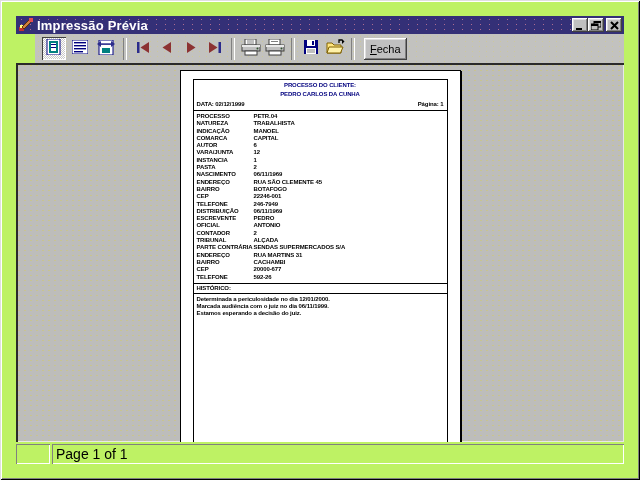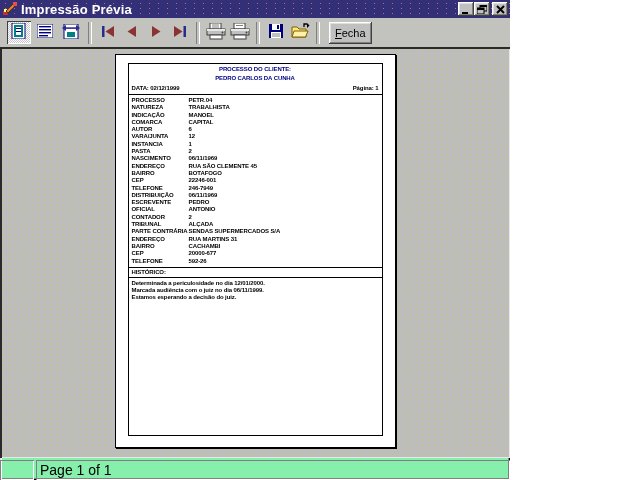--- a/index.html
+++ b/index.html
@@ -1,41 +1,41 @@
 <!DOCTYPE html>
 <html><head>
 <meta charset="utf-8">
 <style>
   html,body{margin:0;padding:0;}
   body{width:640px;height:480px;overflow:hidden;font-family:"Liberation Sans",sans-serif;
        -webkit-font-smoothing:none;}
-  .window{position:relative;width:510px;height:480px;background:#86efac;
+  .window{position:relative;width:640px;height:480px;background:#bef264;
     box-shadow:inset 1px 1px 0 #dfdfdf, inset -1px -1px 0 #000,
                inset 2px 2px 0 #fff, inset -2px -2px 0 #808080;
-    display:flex;flex-direction:column;box-sizing:border-box;padding:0;}
+    display:flex;flex-direction:column;box-sizing:border-box;padding:16px;}
   .dither-gray{background-color:#c2c2bf;
     background-image:radial-gradient(rgba(214,206,110,.45) .6px, transparent .8px);
     background-size:7px 5px;}
   
   .titlebar{height:18px;flex:0 0 18px;display:flex;align-items:center;padding:0 2px;
     background-color:#343077;
     background-image:radial-gradient(rgba(196,120,150,.85) .6px, transparent .8px),
                      radial-gradient(rgba(110,100,190,.8) .6px, transparent .8px);
     background-size:9px 5px,7px 4px;background-position:1px 1px,4px 3px;}
   .app-icon{width:16px;height:16px;margin-right:3px;display:inline-block;}
   .titlebar .title{color:#fff;font-weight:bold;font-size:13px;letter-spacing:.2px;
     flex:1;white-space:nowrap;}
   .winbtns{display:flex;align-items:center;gap:0;}
   .wbtn{width:16px;height:14px;background:#c0c0c0;border:0;padding:0;margin:0;
     box-shadow:inset -1px -1px 0 #404040, inset 1px 1px 0 #fff,
                inset -2px -2px 0 #808080, inset 2px 2px 0 #dfdfdf;
     display:flex;align-items:center;justify-content:center;cursor:default;}
   .wbtn.close{margin-left:2px;}
   
-  .toolbar{flex:0 0 29px;display:flex;align-items:center;padding-left:7px;position:relative;}
+  .toolbar{flex:0 0 29px;display:flex;align-items:center;padding-left:7px;position:relative;margin-left:19px;}
   .tbtn{width:24px;height:23px;border:0;padding:0;background:transparent;
     display:flex;align-items:center;justify-content:center;margin-right:2px;}
   .tbtn.pressed{box-shadow:inset 1px 1px 0 #404040, inset -1px -1px 0 #fff;
     background-image:repeating-conic-gradient(#ffffff 0 25%, #c9c9c9 0 50%);
     background-size:2px 2px;}
   .tbtn.flat{width:22px;}
   .tsep{width:2px;height:22px;margin:0 5px 0 3px;
     border-left:1px solid #808080;border-right:1px solid #fff;}
   .fecha{height:22px;min-width:36px;margin-left:4px;background:#c0c0c0;border:0;
     font-family:"Liberation Sans",sans-serif;font-size:11px;color:#000;padding:1px 6px;

